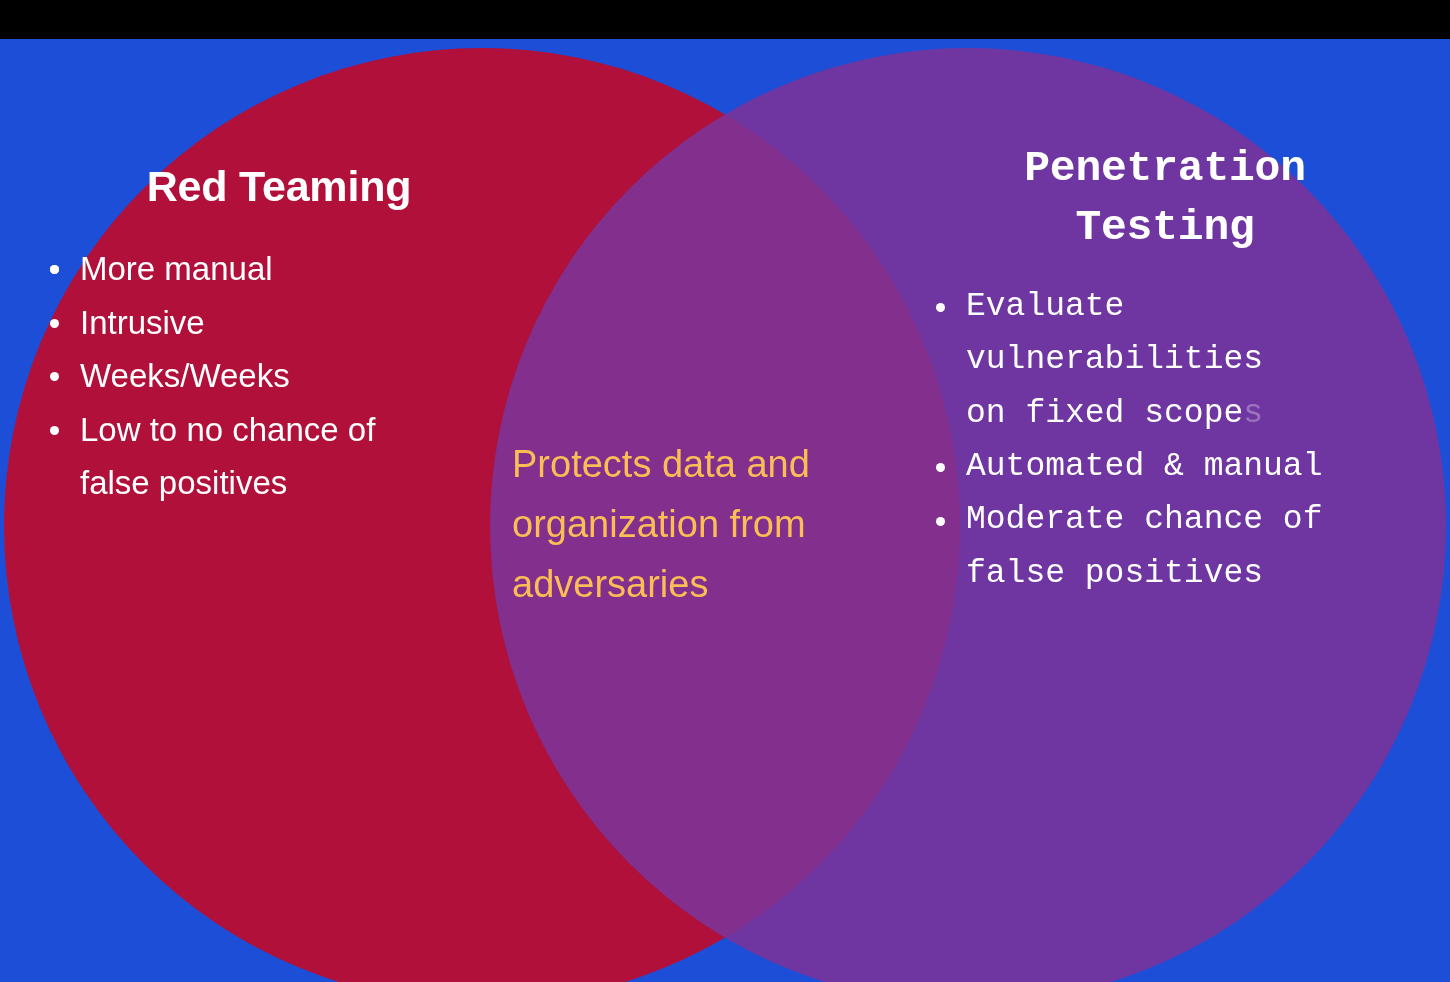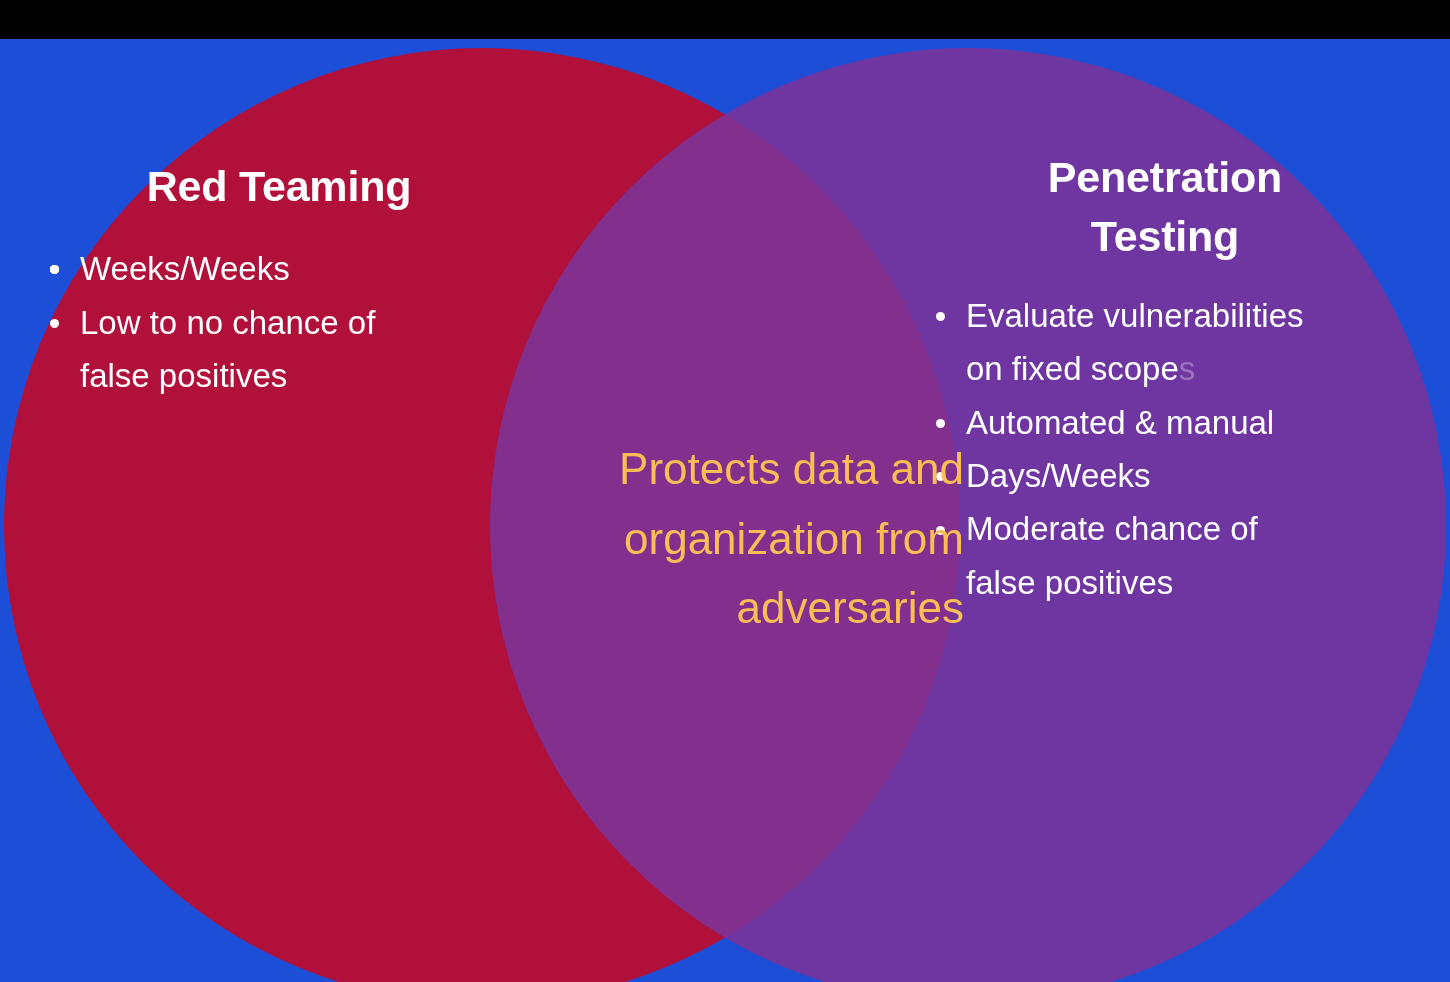--- a/index.html
+++ b/index.html
@@ -38,21 +38,21 @@
     mix-blend-mode: normal;
     opacity: 0.88;
   }
 
   
   .col {
     position: absolute;
     box-sizing: border-box;
   }
   .col-left  { left: 44px;  top: 118px; width: 470px; }
-  .col-right { left: 930px; top: 109px; width: 470px; }
+  .col-right { left: 930px; top: 100px; width: 470px; font-family: Liberation Mono, monospace; }
 
   .venn-title {
     color: #FFFFFF;
     font-size: 43px;
     font-weight: bold;
     line-height: 1.38;
     text-align: center;
     margin: 0 0 26px 0;
     letter-spacing: -0.2px;
   }
@@ -86,57 +86,57 @@
   }
 
   
   .ghost {
     color: rgba(255,255,255,0.30);
   }
 
   
   .overlap-text {
     position: absolute;
-    left: 524px;
+    left: 512px;
     top: 395px;
     width: 440px;
-    text-align: right;
+    text-align: left;
     color: #FBBD55;
-    font-size: 44px;
+    font-size: 38px;
     line-height: 1.58;
     white-space: pre-line;
   }
 </style>
 </head>
 <body>
 
 <div id="stage">
 
   <div class="circle circle-left"></div>
   <div class="circle circle-right"></div>
 
   <div class="col col-left">
     <div class="venn-title">Red Teaming</div>
     <ul class="bullets">
       <li><span class="dot"></span></li>
-      <li><span class="dot"></span></li>
+      <li><span class="dot"></span><span>More manual</span></li>
+      <li><span class="dot"></span><span>Intrusive</span></li>
       <li><span class="dot"></span><span>Weeks/Weeks</span></li>
       <li><span class="dot"></span><span>Low to no chance of
 false positives</span></li>
     </ul>
   </div>
 
   <div class="col col-right">
     <div class="venn-title" style="white-space:pre-line;">Penetration
 Testing</div>
     <ul class="bullets">
       <li><span class="dot"></span><span>Evaluate vulnerabilities
 on fixed scope</span><span class="ghost">s</span></li>
       <li><span class="dot"></span><span>Automated &amp; manual</span></li>
-      <li><span class="dot"></span><span>Days/Weeks</span></li>
       <li><span class="dot"></span><span>Moderate chance of
 false positives</span></li>
     </ul>
   </div>
 
   <div class="overlap-text">Protects data and
 organization from
 adversaries</div>
 
 </div>

